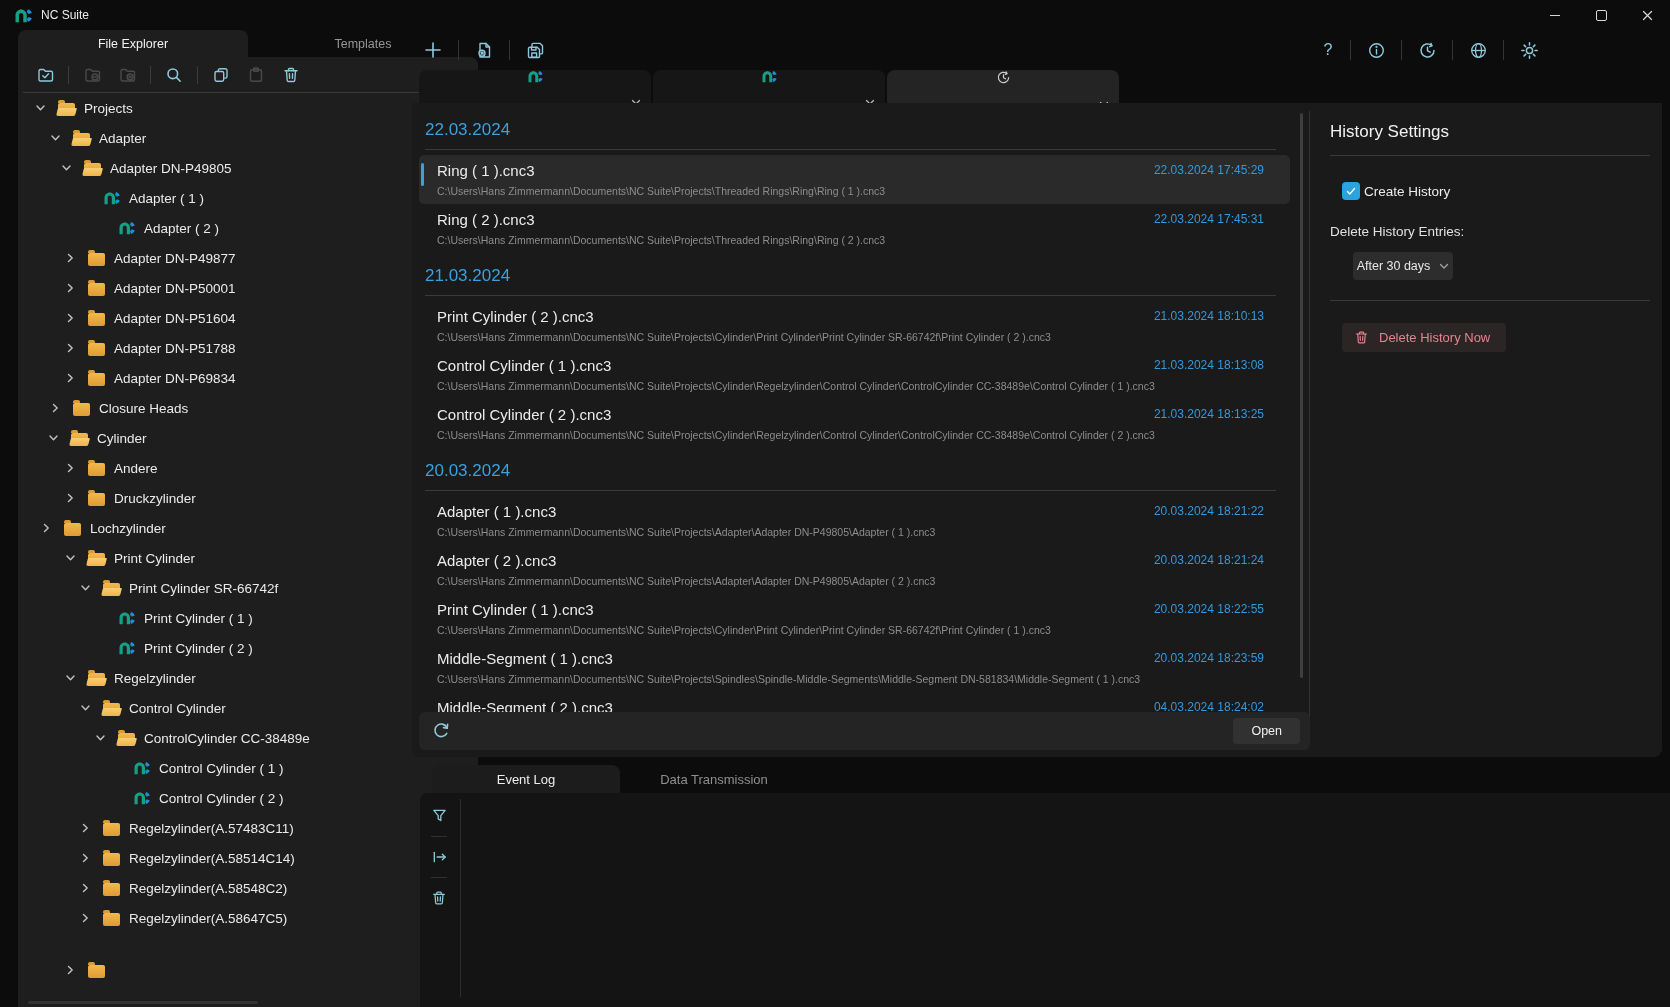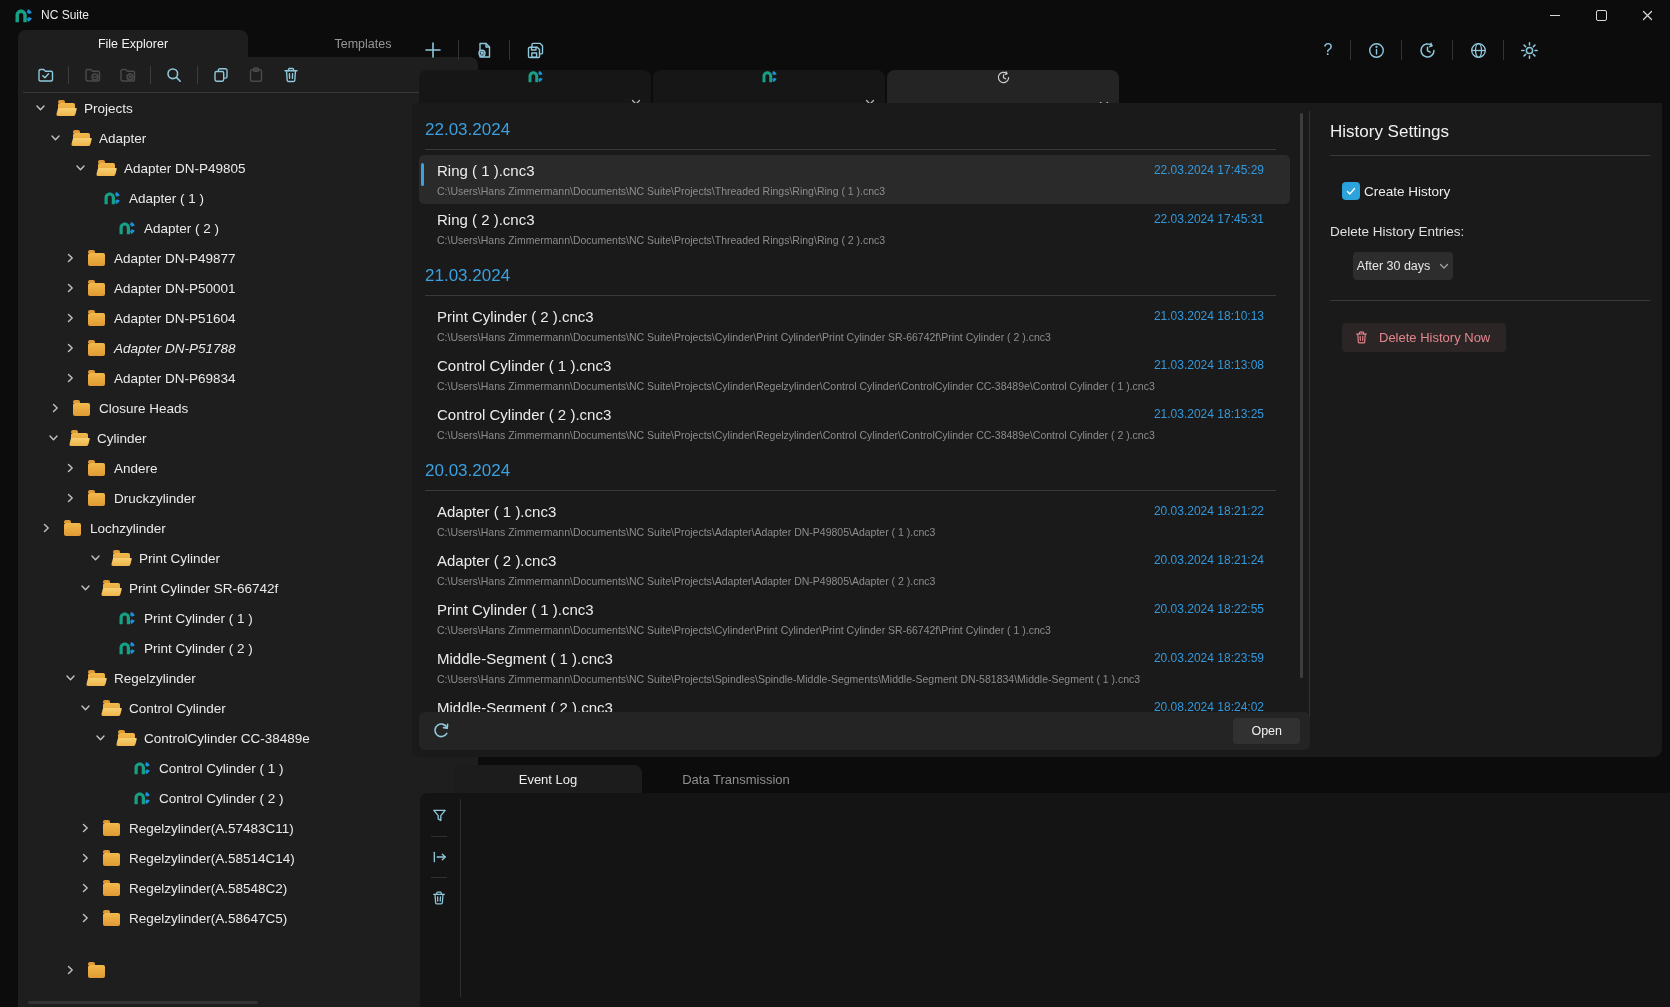--- a/index.html
+++ b/index.html
@@ -84,21 +84,21 @@
   .chk-row{margin:26px 0 0 18px;display:flex;align-items:center;gap:4px;font-size:13.5px;color:#ececec;}
   .chk{width:18px;height:18px;border-radius:4px;background:#2ba3dc;display:flex;align-items:center;justify-content:center;flex:none;}
   .s-label{margin:24px 0 0 6px;font-size:13.5px;color:#e0e0e0;}
   .dropdown{margin:13px 0 0 29px;width:100px;height:28px;background:#2d2d2d;border-radius:4px;display:flex;align-items:center;
             justify-content:center;gap:9px;font-size:12.5px;color:#e6e6e6;}
   .dropdown .dd-chev{color:#a0a0a0;display:flex;}
   .danger-btn{margin:22px 0 0 18px;display:inline-flex;align-items:center;gap:10px;background:#2c2526;border:none;
               border-radius:4px;padding:7px 16px 7px 12px;color:#e2858d;font-size:13px;font-family:inherit;}
 
   
-  .bottom-tabs{position:absolute;top:735px;left:42px;height:28px;display:flex;}
+  .bottom-tabs{position:absolute;top:735px;left:20px;height:28px;display:flex;}
   .b-tab{min-width:160px;display:flex;align-items:center;justify-content:center;font-size:13px;color:#8f8f8f;padding:0 14px;}
   .b-tab.active{background:#1c1c1c;border-radius:8px 8px 0 0;color:#ededed;}
   .bottom-body{position:absolute;top:763px;left:8px;right:0;bottom:0;background:#141414;border-radius:8px 0 0 0;}
   .rail{position:absolute;left:0;top:12px;width:38px;display:flex;flex-direction:column;align-items:center;gap:9px;}
   .rail-btn{width:22px;height:22px;display:flex;align-items:center;justify-content:center;color:#8ec8dc;}
   .rail-sep{width:16px;height:1px;background:#303030;}
   .rail-divider{position:absolute;left:40px;top:6px;bottom:10px;width:1px;background:#2d2d2d;}
 </style>
 </head>
 <body>
@@ -203,21 +203,21 @@
       <svg width="11" height="10" viewBox="0 0 11 10">
                 <polyline points="2,3 5.5,6.7 9,3" fill="none" stroke="currentColor" stroke-width="1.4" stroke-linecap="round" stroke-linejoin="round"></polyline>
               </svg>
     </span>
     <span class="tree-ic">
               <span class="ficon open"></span>
             </span>
 
     <span class="tree-label">Adapter</span>
   </div>
-          <div class="tree-row" style="padding-left: 54px;">
+          <div class="tree-row" style="padding-left: 40px;">
     <span class="chev">
       <svg width="11" height="10" viewBox="0 0 11 10">
                 <polyline points="2,3 5.5,6.7 9,3" fill="none" stroke="currentColor" stroke-width="1.4" stroke-linecap="round" stroke-linejoin="round"></polyline>
               </svg>
     </span>
     <span class="tree-ic">
               <span class="ficon open"></span>
             </span>
 
     <span class="tree-label">Adapter DN-P49805</span>
@@ -281,21 +281,21 @@
       <svg width="11" height="10" viewBox="0 0 11 10">
                 <polyline points="2,3 5.5,6.7 9,3" fill="none" stroke="currentColor" stroke-width="1.4" stroke-linecap="round" stroke-linejoin="round"></polyline>
               </svg>
     </span>
     <span class="tree-ic">
               <span class="ficon"></span>
             </span>
 
     <span class="tree-label">Adapter DN-P51604</span>
   </div>
-          <div class="tree-row" style="padding-left: 44px; font-style: italic;">
+          <div class="tree-row" style="padding-left: 44px;">
     <span class="chev collapsed">
       <svg width="11" height="10" viewBox="0 0 11 10">
                 <polyline points="2,3 5.5,6.7 9,3" fill="none" stroke="currentColor" stroke-width="1.4" stroke-linecap="round" stroke-linejoin="round"></polyline>
               </svg>
     </span>
     <span class="tree-ic">
               <span class="ficon"></span>
             </span>
 
     <span class="tree-label">Adapter DN-P51788</span>
@@ -365,21 +365,21 @@
       <svg width="11" height="10" viewBox="0 0 11 10">
                 <polyline points="2,3 5.5,6.7 9,3" fill="none" stroke="currentColor" stroke-width="1.4" stroke-linecap="round" stroke-linejoin="round"></polyline>
               </svg>
     </span>
     <span class="tree-ic">
               <span class="ficon"></span>
             </span>
 
     <span class="tree-label">Lochzylinder</span>
   </div>
-          <div class="tree-row" style="padding-left: 69px;">
+          <div class="tree-row" style="padding-left: 44px;">
     <span class="chev">
       <svg width="11" height="10" viewBox="0 0 11 10">
                 <polyline points="2,3 5.5,6.7 9,3" fill="none" stroke="currentColor" stroke-width="1.4" stroke-linecap="round" stroke-linejoin="round"></polyline>
               </svg>
     </span>
     <span class="tree-ic">
               <span class="ficon open"></span>
             </span>
 
     <span class="tree-label">Print Cylinder</span>
@@ -739,21 +739,21 @@
               <div class="hentry">
 
     <div class="hname">Middle-Segment ( 1 ).cnc3</div>
     <div class="hpath">C:\Users\Hans Zimmermann\Documents\NC Suite\Projects\Spindles\Spindle-Middle-Segments\Middle-Segment DN-581834\Middle-Segment ( 1 ).cnc3</div>
     <div class="htime">20.03.2024 18:23:59</div>
   </div>
               <div class="hentry">
 
     <div class="hname">Middle-Segment ( 2 ).cnc3</div>
 
-    <div class="htime">20.08.2024 18:24:02</div>
+    <div class="htime">04.03.2024 18:24:02</div>
   </div>
             </div>
   </section>
         </div>
       <div class="list-vscroll"></div>
 
       <div class="history-bottom-bar">
         <span class="refresh-btn">
           <svg width="20" height="20" viewBox="0 0 20 20" fill="none" stroke="currentColor" stroke-width="1.6" stroke-linecap="round" stroke-linejoin="round">
             <path d="M15.8 12.4 a6.3 6.3 0 1 1 0.4 -5.2"></path>

